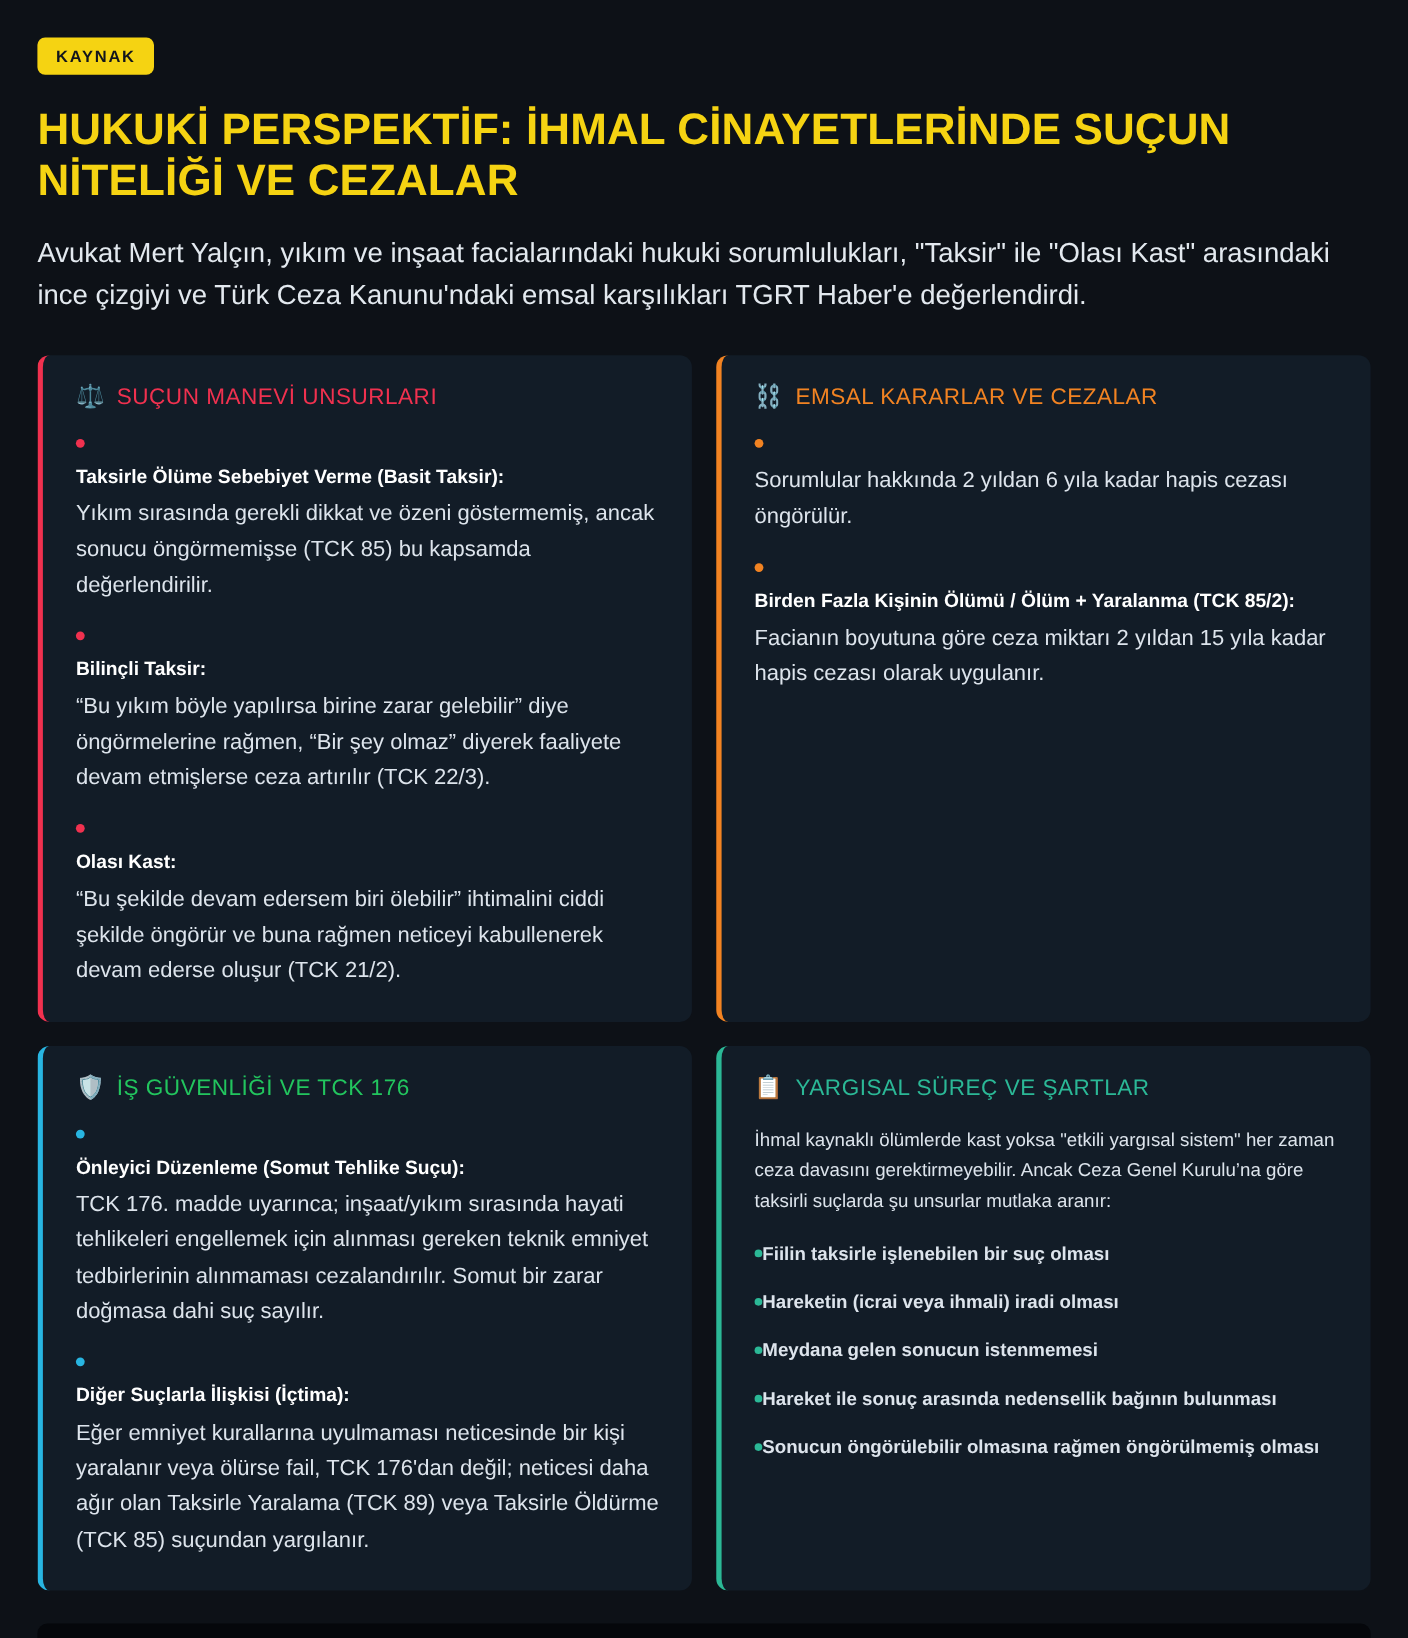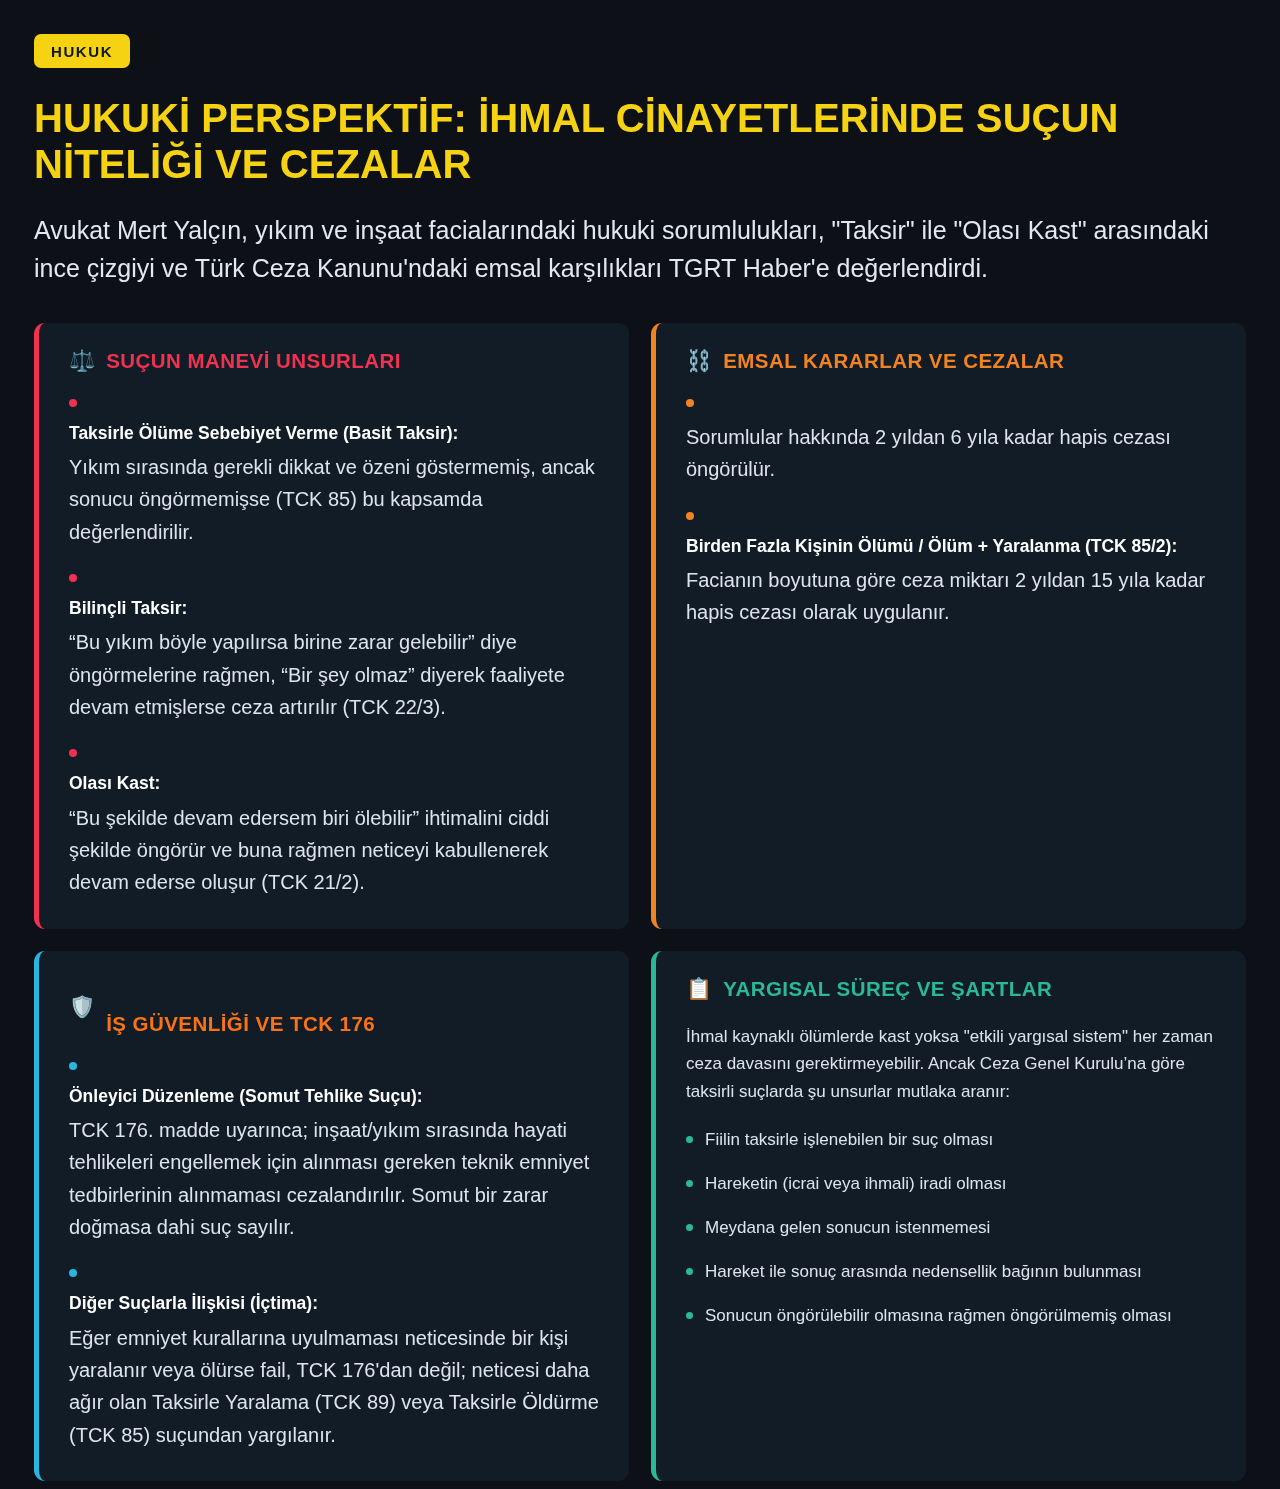--- a/index.html
+++ b/index.html
@@ -85,21 +85,21 @@
   }
 
   .card-icon {
     font-size: 21px;
     line-height: 1;
     display: inline-block;
   }
 
   .card-title {
     font-size: 20.5px;
-    font-weight: bold;
+    font-weight: normal;
     letter-spacing: 0.45px;
   }
 
   
   .item { margin-top: 26px; }
   .item:first-of-type { margin-top: 18px; }
 
   .dot {
     width: 8px;
     height: 8px;
@@ -131,25 +131,25 @@
     margin-top: 16px;
     margin-bottom: 22px;
   }
 
   
   .blist { list-style: none; }
 
   .blist li {
     display: flex;
     align-items: flex-start;
-    gap: 12px;
     font-size: 17px;
     line-height: 1.52;
     color: #dde4ec;
     margin-bottom: 18px;
+    font-weight: bold;
   }
 
   .blist li:last-child { margin-bottom: 0; }
 
   .blist .lidot {
     flex: 0 0 auto;
     width: 7px;
     height: 7px;
     border-radius: 50%;
     margin-top: 9px;
@@ -168,21 +168,21 @@
     letter-spacing: 0.6px;
     color: #c2cad4;
   }
 </style>
 </head>
 <body>
 
 <div class="page">
 
   <div class="header">
-    <span class="badge" style="background: rgb(245, 211, 18);">HUKUK</span>
+    <span class="badge" style="background: rgb(245, 211, 18);">KAYNAK</span>
     <h1 class="main-title" style="color: rgb(245, 211, 18);">HUKUKİ PERSPEKTİF: İHMAL CİNAYETLERİNDE SUÇUN NİTELİĞİ VE CEZALAR</h1>
     <p class="subtitle">Avukat Mert Yalçın, yıkım ve inşaat facialarındaki hukuki sorumlulukları, "Taksir" ile "Olası Kast" arasındaki ince çizgiyi ve Türk Ceza Kanunu'ndaki emsal karşılıkları TGRT Haber'e değerlendirdi.</p>
   </div>
 
   <div class="grid">
 
     <div class="card" id="card-0" style="border-left-color: rgb(240, 49, 79);">
       <div class="card-head">
         <span class="card-icon">⚖️</span>
         <span class="card-title" style="color: rgb(240, 49, 79);">SUÇUN MANEVİ UNSURLARI</span>
@@ -216,21 +216,21 @@
       <div class="item">
         <span class="dot" style="background: rgb(242, 131, 34);"></span>
         <div class="item-title">Birden Fazla Kişinin Ölümü / Ölüm + Yaralanma (TCK 85/2):</div>
         <div class="item-body">Facianın boyutuna göre ceza miktarı 2 yıldan 15 yıla kadar hapis cezası olarak uygulanır.</div>
       </div>
     </div>
 
     <div class="card" id="card-2" style="border-left-color: rgb(40, 181, 225);">
       <div class="card-head">
         <span class="card-icon">🛡️</span>
-        <span class="card-title" style="color: #f97316; margin-top: 35px;">İŞ GÜVENLİĞİ VE TCK 176</span>
+        <span class="card-title" style="color: #22c55e;">İŞ GÜVENLİĞİ VE TCK 176</span>
       </div>
       <div class="item">
         <span class="dot" style="background: rgb(40, 181, 225);"></span>
         <div class="item-title">Önleyici Düzenleme (Somut Tehlike Suçu):</div>
         <div class="item-body">TCK 176. madde uyarınca; inşaat/yıkım sırasında hayati tehlikeleri engellemek için alınması gereken teknik emniyet tedbirlerinin alınmaması cezalandırılır. Somut bir zarar doğmasa dahi suç sayılır.</div>
       </div>
       <div class="item">
         <span class="dot" style="background: rgb(40, 181, 225);"></span>
         <div class="item-title">Diğer Suçlarla İlişkisi (İçtima):</div>
         <div class="item-body">Eğer emniyet kurallarına uyulmaması neticesinde bir kişi yaralanır veya ölürse fail, TCK 176'dan değil; neticesi daha ağır olan Taksirle Yaralama (TCK 89) veya Taksirle Öldürme (TCK 85) suçundan yargılanır.</div>

